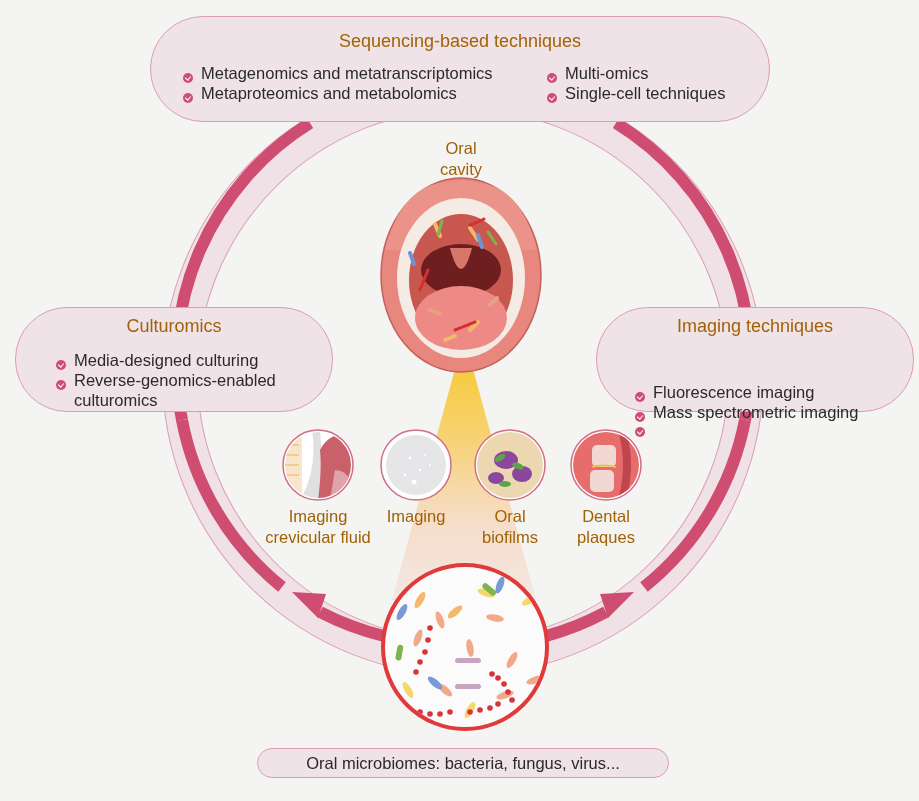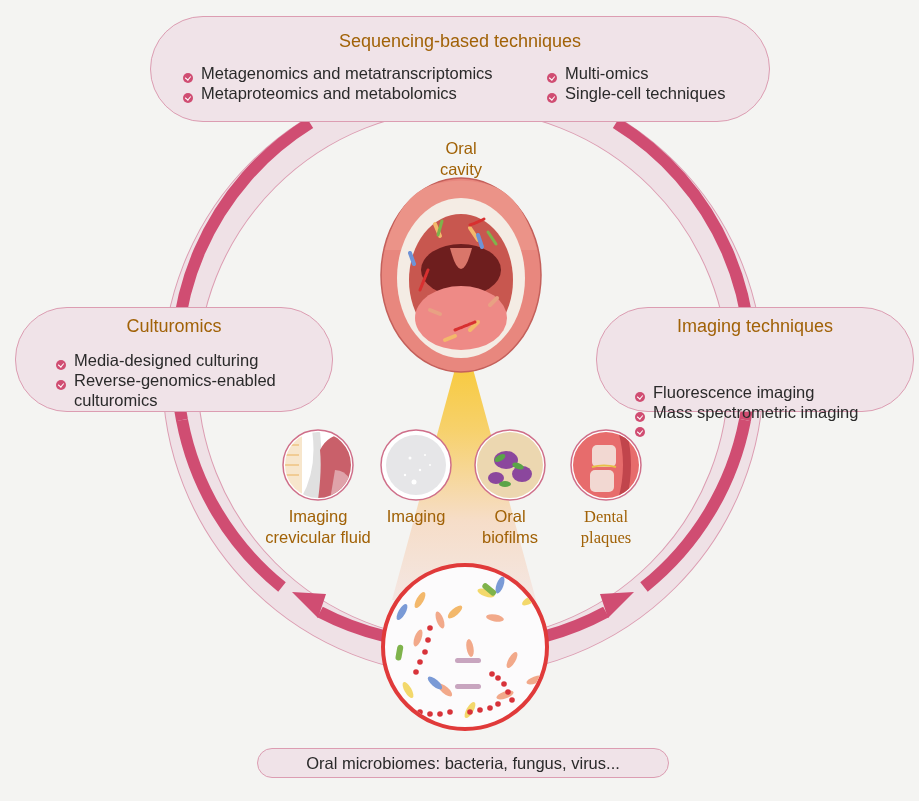--- a/index.html
+++ b/index.html
@@ -281,20 +281,20 @@
   <div>Imaging</div>
   <div>crevicular fluid</div>
 </div>
 <div class="label" style="left:376px; top:506px; width:80px;">
   <div>Imaging</div>
 </div>
 <div class="label" style="left:470px; top:506px; width:80px;">
   <div>Oral</div>
   <div>biofilms</div>
 </div>
-<div class="label" style="left:566px; top:506px; width:80px;font-family:Liberation Serif, serif;">
+<div class="label" style="left:566px; top:506px; width:80px;">
   <div>Dental</div>
   <div>plaques</div>
 </div>
 
 <div class="box" style="left:257px; top:748px; width:412px; height:30px; border-radius:15px; text-align:center; line-height:28px; font-size:16.5px;">
   <span>Oral microbiomes: bacteria, fungus, virus...</span>
 </div>
 
 </body></html>

